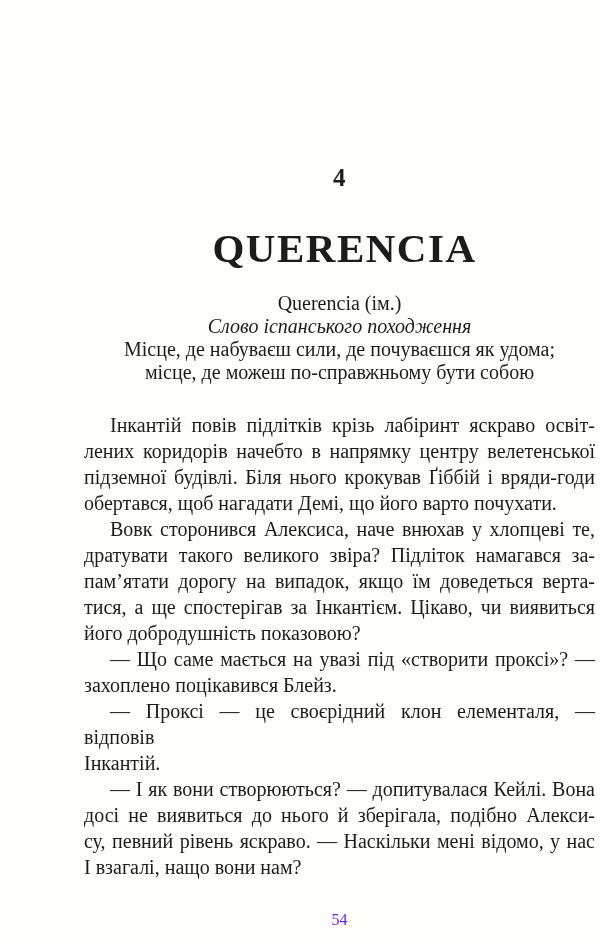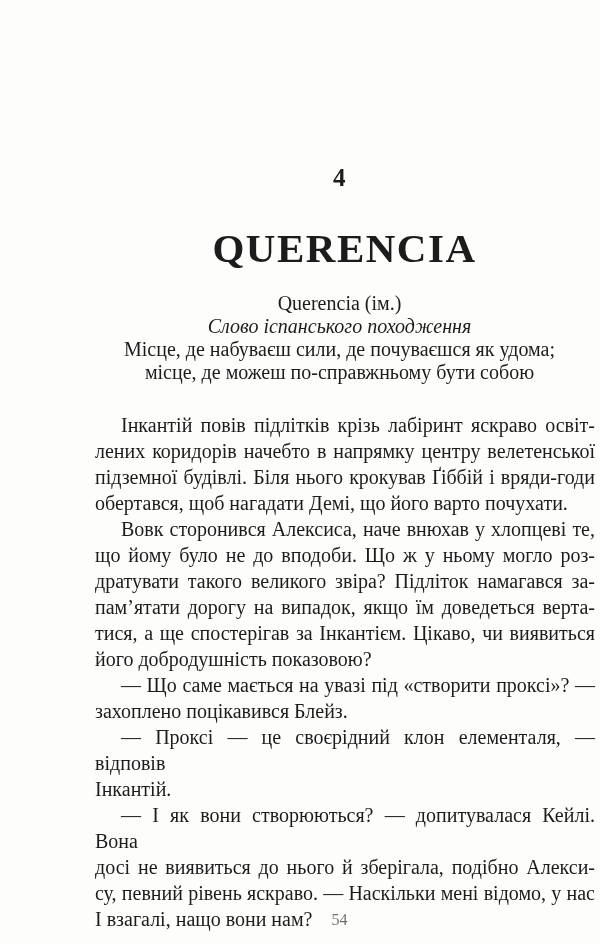--- a/index.html
+++ b/index.html
@@ -70,36 +70,35 @@
   }
   .paragraph {
     margin: 0;
     padding: 0;
   }
   .line {
     text-align: justify;
     text-align-last: justify;
     white-space: normal;
     word-spacing: normal;
-    margin-left: 11px;
   }
   .line.para-first {
     text-indent: 26px;
   }
   .line.para-last {
     text-align-last: left;
   }
   .page-number {
     position: absolute;
     top: 911px;
     left: 0;
     width: 100%;
     text-align: center;
     font-size: 16px;
-    color: #737373;
+    color: #6d28d9;
   }
 </style>
 </head>
 <body>
 
 <div class="page">
   <div class="text-column">
 
     <div class="chapter-number">4</div>
 
@@ -114,21 +113,20 @@
 
     <div class="body-text" id="body-text">
         <div class="paragraph">
           <div class="line para-first">Інкантій повів підлітків крізь лабіринт яскраво освіт-</div>
           <div class="line">лених коридорів начебто в напрямку центру велетенської</div>
           <div class="line">підземної будівлі. Біля нього крокував Ґіббій і вряди-годи</div>
           <div class="line para-last">обертався, щоб нагадати Демі, що його варто почухати.</div>
         </div>
         <div class="paragraph">
           <div class="line para-first">Вовк сторонився Алексиса, наче внюхав у хлопцеві те,</div>
-          <div class="line">що йому було не до вподоби. Що ж у ньому могло роз-</div>
           <div class="line">дратувати такого великого звіра? Підліток намагався за-</div>
           <div class="line">пам’ятати дорогу на випадок, якщо їм доведеться верта-</div>
           <div class="line">тися, а ще спостерігав за Інкантієм. Цікаво, чи виявиться</div>
           <div class="line para-last">його добродушність показовою?</div>
         </div>
         <div class="paragraph">
           <div class="line para-first">— Що саме мається на увазі під «створити проксі»? —</div>
           <div class="line para-last">захоплено поцікавився Блейз.</div>
         </div>
         <div class="paragraph">

